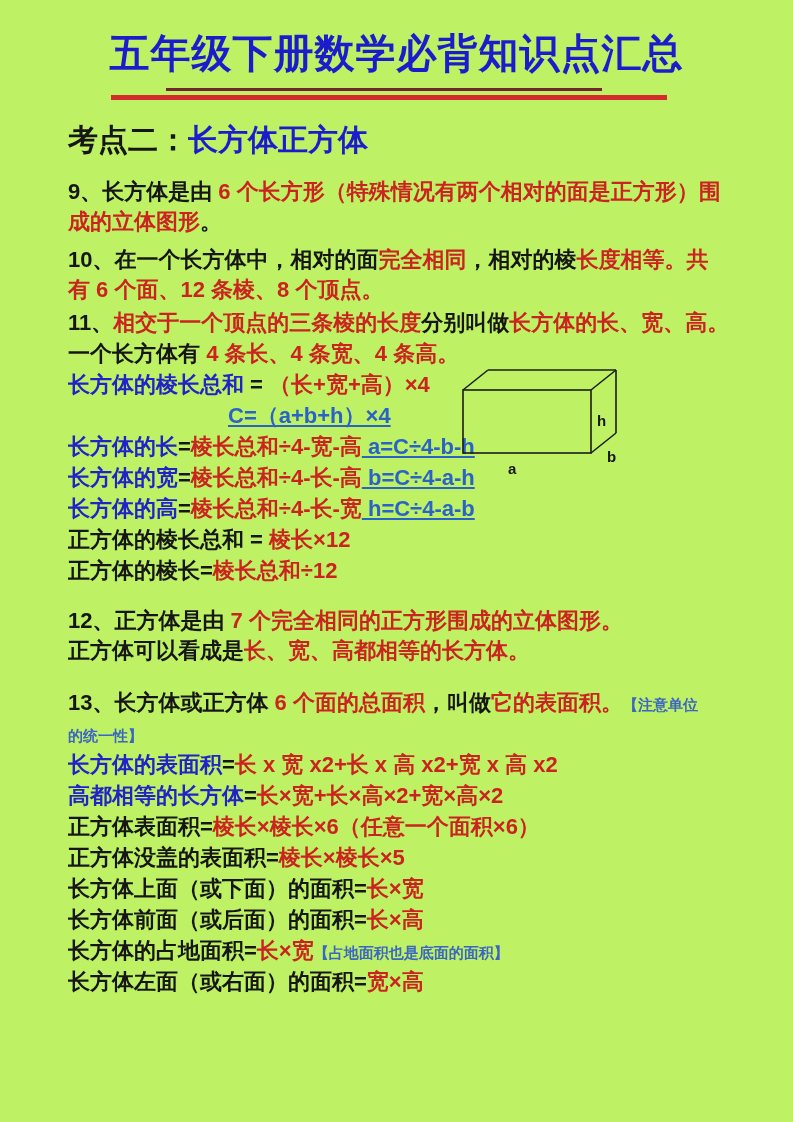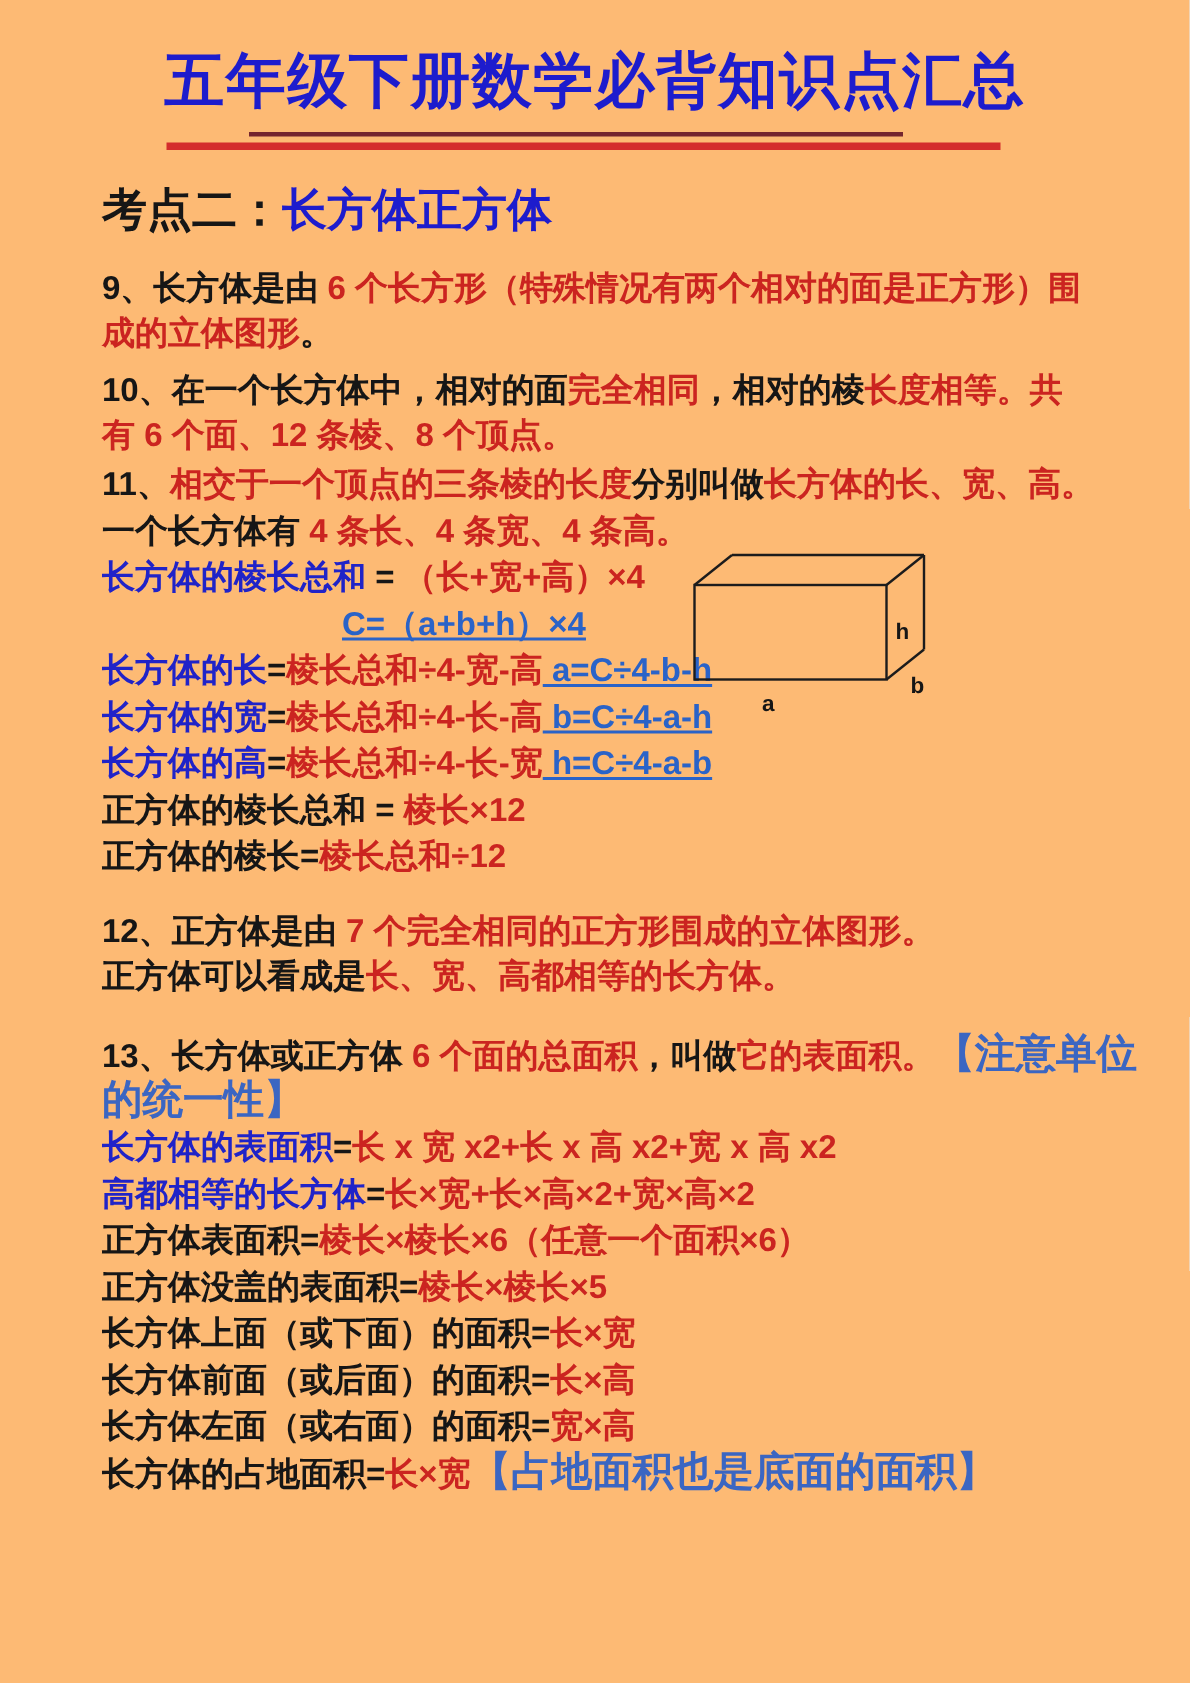--- a/index.html
+++ b/index.html
@@ -1,17 +1,17 @@
 <!DOCTYPE html>
 <html style="--title-blue: #1d1ccd; --text-black: #161616; --accent-red: #cb2420; --formula-blue: #2023c8; --math-blue: #2a63c8; --note-blue: #3b66c2; --underline-red: #d42c2c; --underline-maroon: #75252e; --diagram-line: #1c1c1c;"><head>
 <meta charset="utf-8">
 <style>
   html,body{margin:0;padding:0;background:#e8e8e8;}
   .page{
-    position:relative;width:793px;height:1122px;background:#fdba74;
+    position:relative;width:793px;height:1122px;background:#bef264;
     font-family:"Liberation Sans","DejaVu Sans",sans-serif;font-weight:700;
     overflow:hidden;margin:0 auto;
   }
   .page-title{
     position:absolute;top:26px;left:0;width:100%;text-align:center;
     font-size:40px;letter-spacing:1px;color:var(--title-blue,#1d1ccd);margin:0;
   }
   .rule-dark{position:absolute;left:166px;top:88px;width:436px;height:3px;background:var(--underline-maroon,#75252e);}
   .rule-red{position:absolute;left:111px;top:95px;width:556px;height:5px;background:var(--underline-red,#d42c2c);}
   .section-heading{position:absolute;left:68px;top:120px;font-size:30px;white-space:pre;}
@@ -21,21 +21,21 @@
   .block-point-11{margin-top:2px;}
   .block-point-11 .line{height:31px;line-height:31px;}
   .block-point-12{margin-top:20px;}
   .block-point-13{margin-top:21px;}
   .block-point-13 .line{height:31px;line-height:31px;}
   .line-indent{padding-left:160px;}
   .seg-k{color:var(--text-black,#161616);}
   .seg-r{color:var(--accent-red,#cb2420);}
   .seg-bl{color:var(--formula-blue,#2023c8);}
   .seg-bm{color:var(--math-blue,#2a63c8);text-decoration:underline;}
-  .seg-bn{color:var(--note-blue,#3b66c2);font-size:27px;}
+  .seg-bn{color:var(--note-blue,#3b66c2);font-size:15px;}
   .seg-tb{color:var(--title-blue,#1d1ccd);}
   .cuboid{position:absolute;left:458px;top:360px;}
   .cuboid text{font-family:"Liberation Sans","DejaVu Sans",sans-serif;font-weight:700;font-size:15px;fill:var(--text-black,#161616);}
 </style>
 </head>
 <body>
 
 <div class="page">
 
   <h1 class="page-title">五年级下册数学必背知识点汇总</h1>
@@ -71,22 +71,22 @@
       </div>
       <div class="block block-point-13">
         <div class="line"><span class="seg-k">13、长方体或正方体 </span><span class="seg-r">6 个面的总面积</span><span class="seg-k">，叫做</span><span class="seg-r">它的表面积。</span><span class="seg-bn">【注意单位</span></div>
         <div class="line"><span class="seg-bn">的统一性】</span></div>
         <div class="line"><span class="seg-bl">长方体的表面积</span><span class="seg-k">=</span><span class="seg-r">长 x 宽 x2+长 x 高 x2+宽 x 高 x2</span></div>
         <div class="line"><span class="seg-bl">高都相等的长方体</span><span class="seg-k">=</span><span class="seg-r">长×宽+长×高×2+宽×高×2</span></div>
         <div class="line"><span class="seg-k">正方体表面积=</span><span class="seg-r">棱长×棱长×6（任意一个面积×6）</span></div>
         <div class="line"><span class="seg-k">正方体没盖的表面积=</span><span class="seg-r">棱长×棱长×5</span></div>
         <div class="line"><span class="seg-k">长方体上面（或下面）的面积=</span><span class="seg-r">长×宽</span></div>
         <div class="line"><span class="seg-k">长方体前面（或后面）的面积=</span><span class="seg-r">长×高</span></div>
+        <div class="line"><span class="seg-k">长方体的占地面积=</span><span class="seg-r">长×宽</span><span class="seg-bn">【占地面积也是底面的面积】</span></div>
         <div class="line"><span class="seg-k">长方体左面（或右面）的面积=</span><span class="seg-r">宽×高</span></div>
-        <div class="line"><span class="seg-k">长方体的占地面积=</span><span class="seg-r">长×宽</span><span class="seg-bn">【占地面积也是底面的面积】</span></div>
       </div>
     </div>
 
   <svg class="cuboid" width="190" height="118" viewBox="0 0 190 118">
     <g stroke="#1c1c1c" stroke-width="1.6" fill="none">
       <rect x="5" y="30" width="128" height="63"></rect>
       <line x1="5" y1="30" x2="30" y2="10"></line>
       <line x1="133" y1="30" x2="158" y2="10"></line>
       <line x1="30" y1="10" x2="158" y2="10"></line>
       <line x1="158" y1="10" x2="158" y2="73"></line>

